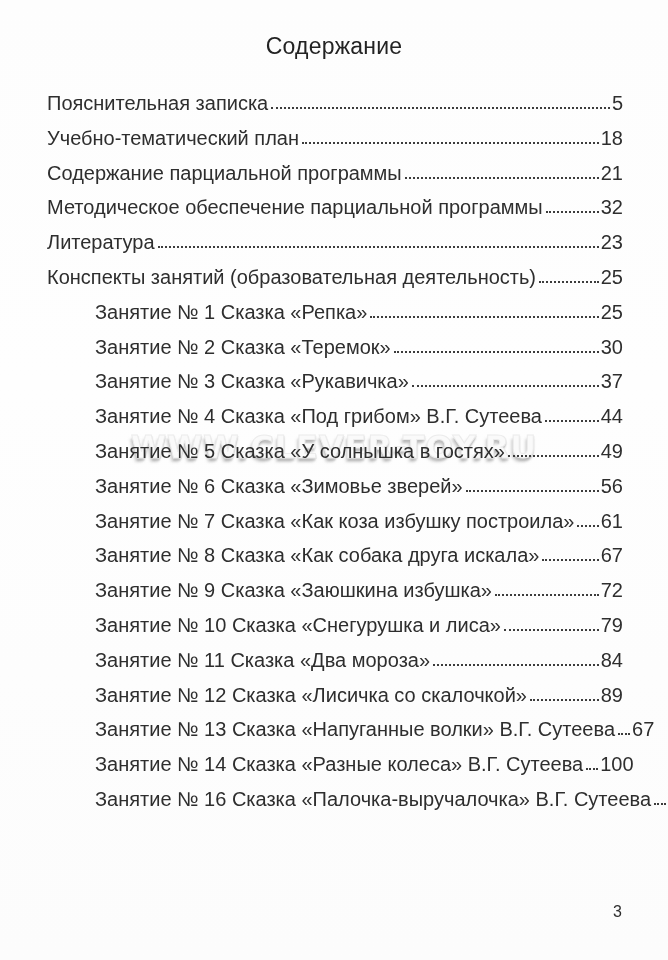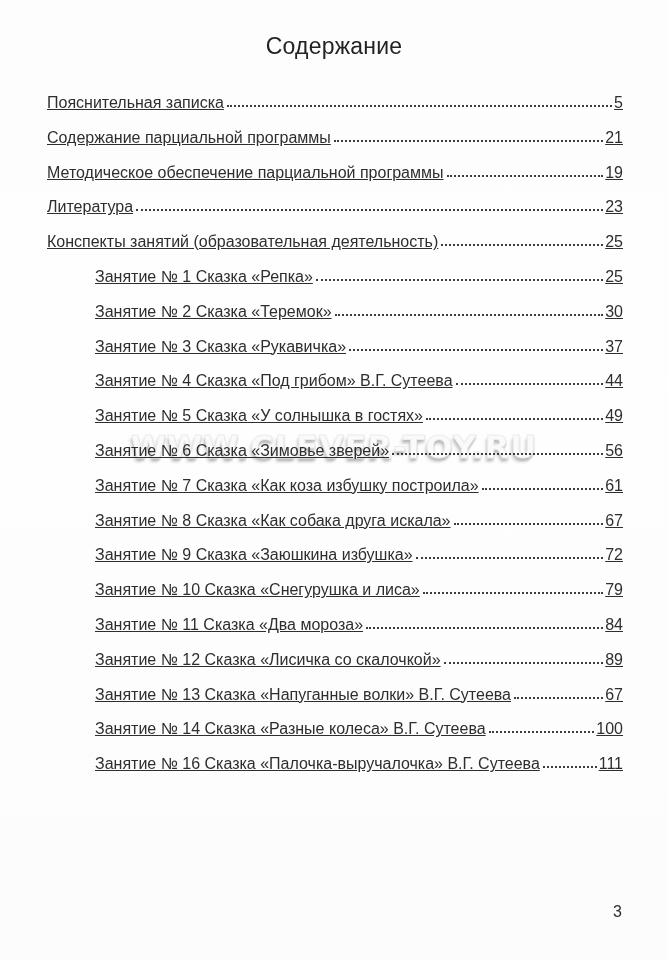--- a/index.html
+++ b/index.html
@@ -52,23 +52,22 @@
     position: absolute;
     top: 86px;
     left: 47px;
     width: 576px;
     z-index: 2;
   }
   .toc-row {
     display: flex;
     align-items: baseline;
     height: 34.8px;
-    font-size: 16px;
+    font-size: 20px;
     line-height: 34.8px;
-    text-decoration: underline;
   }
   .toc-row.indent {
     padding-left: 48px;
   }
   .toc-label {
     white-space: nowrap;
     flex: 0 0 auto;
   }
   .toc-leader {
     flex: 1 1 auto;
@@ -99,31 +98,36 @@
 
   <div class="watermark">WWW.CLEVER-TOY.RU</div>
 
   <div class="toc" id="toc-list">
   <div class="toc-row">
     <span class="toc-label">Пояснительная записка</span>
     <span class="toc-leader"></span>
     <span class="toc-page">5</span>
   </div>
 
+  <div class="toc-row">
+    <span class="toc-label">Учебно-тематический план</span>
+    <span class="toc-leader"></span>
+    <span class="toc-page">18</span>
+  </div>
 
   <div class="toc-row">
     <span class="toc-label">Содержание парциальной программы</span>
     <span class="toc-leader"></span>
     <span class="toc-page">21</span>
   </div>
 
   <div class="toc-row">
     <span class="toc-label">Методическое обеспечение парциальной программы</span>
     <span class="toc-leader"></span>
-    <span class="toc-page">19</span>
+    <span class="toc-page">32</span>
   </div>
 
   <div class="toc-row">
     <span class="toc-label">Литература</span>
     <span class="toc-leader"></span>
     <span class="toc-page">23</span>
   </div>
 
   <div class="toc-row">
     <span class="toc-label">Конспекты занятий (образовательная деятельность)</span>

